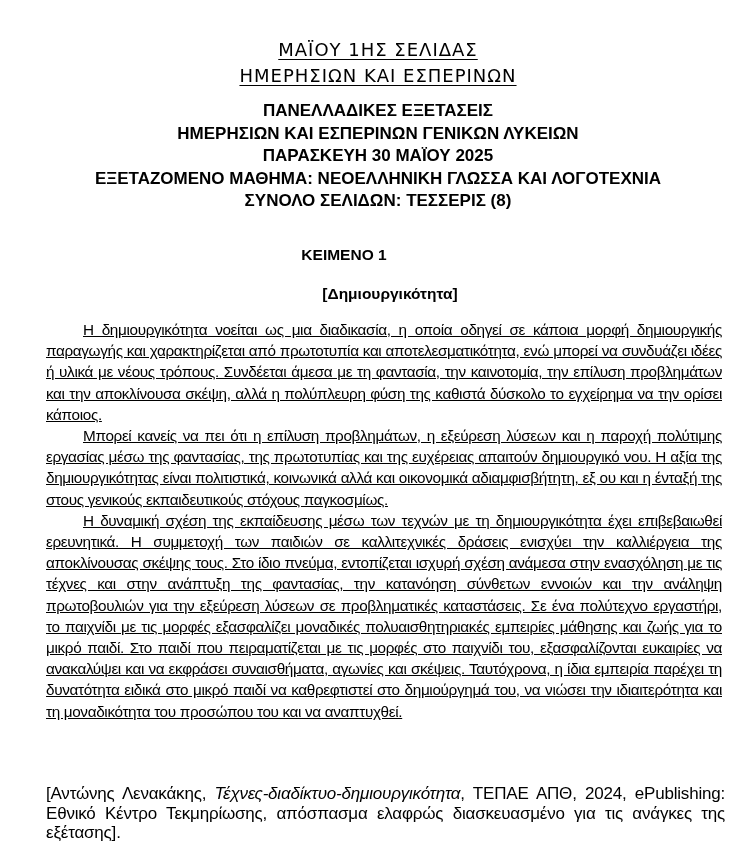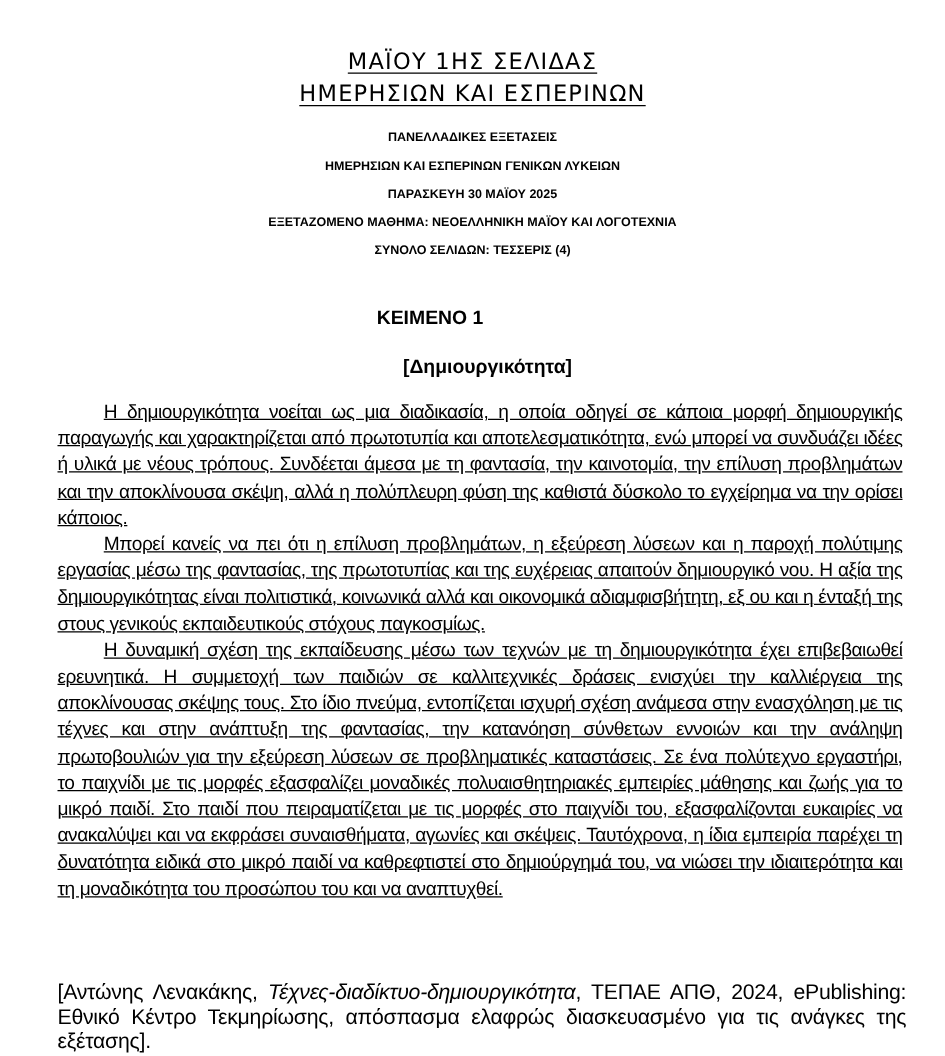--- a/index.html
+++ b/index.html
@@ -4,21 +4,21 @@
 <style>
   html, body { margin:0; padding:0; background:#ffffff; }
   body { width:756px; height:845px; position:relative; overflow:hidden; color:#000; }
   .page { position:absolute; left:0; top:0; width:756px; height:845px; }
   .top-header { position:absolute; left:0; width:756px; text-align:center;
     font-family:"DejaVu Sans", sans-serif; font-size:18px; letter-spacing:1px; }
   .top-header span { text-decoration:underline; text-underline-offset:3px; }
   .th1 { top:39px; }
   .th2 { top:65px; }
   .exam-info { position:absolute; left:0; top:100px; width:756px; text-align:center;
-    font-family:"Liberation Sans", sans-serif; font-weight:bold; font-size:10px; line-height:22.5px; }
+    font-family:"Liberation Sans", sans-serif; font-weight:bold; font-size:17px; line-height:22.5px; }
   .text-title { position:absolute; left:0; top:246px; width:688px; text-align:center;
     font-family:"Liberation Sans", sans-serif; font-weight:bold; font-size:15.5px; }
   .text-subtitle { position:absolute; left:12px; top:285px; width:756px; text-align:center;
     font-family:"Liberation Sans", sans-serif; font-weight:bold; font-size:15.5px; }
   .body-text { position:absolute; left:46px; top:319px; width:676px;
     font-family:"Liberation Sans", sans-serif; font-size:15.3px; line-height:21.2px;
     text-align:justify; letter-spacing:-0.35px; }
   .body-text p { margin:0; text-indent:37px;text-decoration:underline; }
   .citation { position:absolute; left:46px; top:784px; width:679px;
     font-family:"Liberation Sans", sans-serif; font-size:17px; line-height:19.5px;
@@ -34,22 +34,22 @@
     <span>ΜΑΪΟΥ 1ΗΣ ΣΕΛΙΔΑΣ</span>
   </div>
   <div class="top-header th2">
     <span>ΗΜΕΡΗΣΙΩΝ ΚΑΙ ΕΣΠΕΡΙΝΩΝ</span>
   </div>
 
   <div class="exam-info">
     <div>ΠΑΝΕΛΛΑΔΙΚΕΣ ΕΞΕΤΑΣΕΙΣ</div>
     <div>ΗΜΕΡΗΣΙΩΝ ΚΑΙ ΕΣΠΕΡΙΝΩΝ ΓΕΝΙΚΩΝ ΛΥΚΕΙΩΝ</div>
     <div>ΠΑΡΑΣΚΕΥΗ 30 ΜΑΪΟΥ 2025</div>
-    <div>ΕΞΕΤΑΖΟΜΕΝΟ ΜΑΘΗΜΑ: ΝΕΟΕΛΛΗΝΙΚΗ ΜΑΪΟΥ ΚΑΙ ΛΟΓΟΤΕΧΝΙΑ</div>
-    <div>ΣΥΝΟΛΟ ΣΕΛΙΔΩΝ: ΤΕΣΣΕΡΙΣ (4)</div>
+    <div>ΕΞΕΤΑΖΟΜΕΝΟ ΜΑΘΗΜΑ: ΝΕΟΕΛΛΗΝΙΚΗ ΓΛΩΣΣΑ ΚΑΙ ΛΟΓΟΤΕΧΝΙΑ</div>
+    <div>ΣΥΝΟΛΟ ΣΕΛΙΔΩΝ: ΤΕΣΣΕΡΙΣ (8)</div>
   </div>
 
   <div class="text-title">ΚΕΙΜΕΝΟ 1</div>
   <div class="text-subtitle">[Δημιουργικότητα]</div>
 
   <div class="body-text">
     <p>Η δημιουργικότητα νοείται ως μια διαδικασία, η οποία οδηγεί σε κάποια μορφή δημιουργικής παραγωγής και χαρακτηρίζεται από πρωτοτυπία και αποτελεσματικότητα, ενώ μπορεί να συνδυάζει ιδέες ή υλικά με νέους τρόπους. Συνδέεται άμεσα με τη φαντασία, την καινοτομία, την επίλυση προβλημάτων και την αποκλίνουσα σκέψη, αλλά η πολύπλευρη φύση της καθιστά δύσκολο το εγχείρημα να την ορίσει κάποιος.</p>
     <p>Μπορεί κανείς να πει ότι η επίλυση προβλημάτων, η εξεύρεση λύσεων και η παροχή πολύτιμης εργασίας μέσω της φαντασίας, της πρωτοτυπίας και της ευχέρειας απαιτούν δημιουργικό νου. Η αξία της δημιουργικότητας είναι πολιτιστικά, κοινωνικά αλλά και οικονομικά αδιαμφισβήτητη, εξ ου και η ένταξή της στους γενικούς εκπαιδευτικούς στόχους παγκοσμίως.</p>
     <p>Η δυναμική σχέση της εκπαίδευσης μέσω των τεχνών με τη δημιουργικότητα έχει επιβεβαιωθεί ερευνητικά. Η συμμετοχή των παιδιών σε καλλιτεχνικές δράσεις ενισχύει την καλλιέργεια της αποκλίνουσας σκέψης τους. Στο ίδιο πνεύμα, εντοπίζεται ισχυρή σχέση ανάμεσα στην ενασχόληση με τις τέχνες και στην ανάπτυξη της φαντασίας, την κατανόηση σύνθετων εννοιών και την ανάληψη πρωτοβουλιών για την εξεύρεση λύσεων σε προβληματικές καταστάσεις. Σε ένα πολύτεχνο εργαστήρι, το παιχνίδι με τις μορφές εξασφαλίζει μοναδικές πολυαισθητηριακές εμπειρίες μάθησης και ζωής για το μικρό παιδί. Στο παιδί που πειραματίζεται με τις μορφές στο παιχνίδι του, εξασφαλίζονται ευκαιρίες να ανακαλύψει και να εκφράσει συναισθήματα, αγωνίες και σκέψεις. Ταυτόχρονα, η ίδια εμπειρία παρέχει τη δυνατότητα ειδικά στο μικρό παιδί να καθρεφτιστεί στο δημιούργημά του, να νιώσει την ιδιαιτερότητα και τη μοναδικότητα του προσώπου του και να αναπτυχθεί.</p>
   </div>

